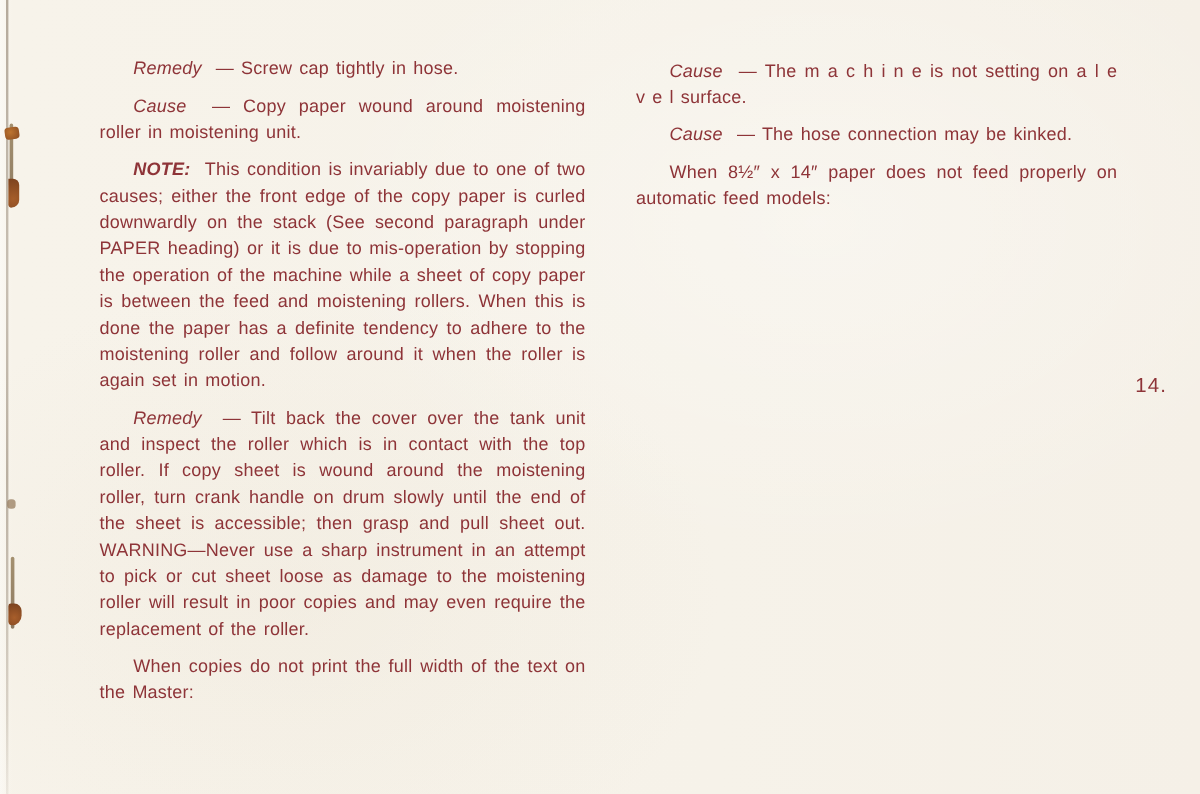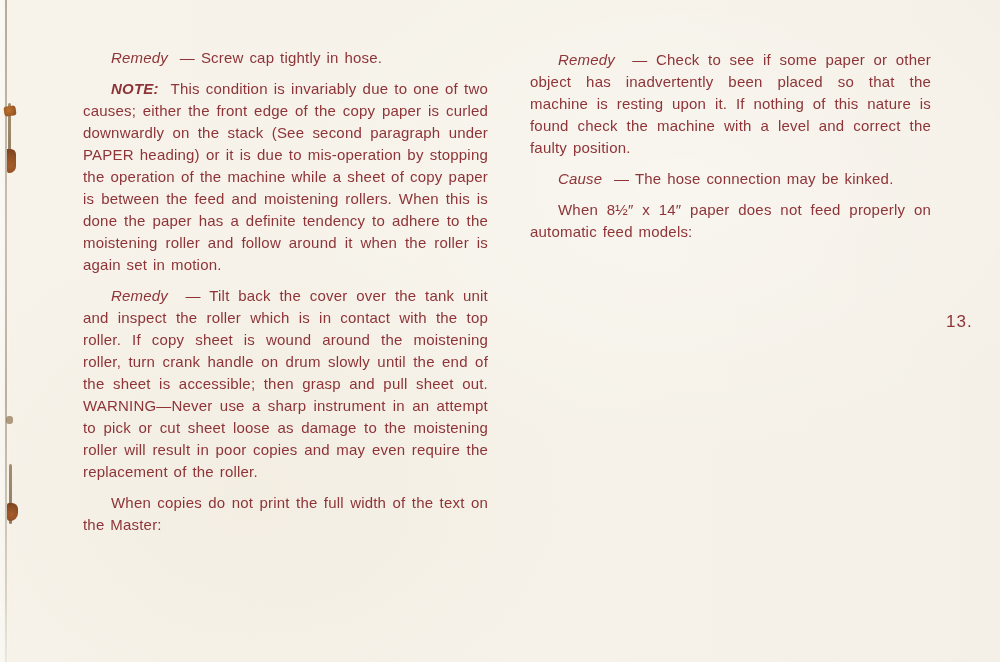--- a/index.html
+++ b/index.html
@@ -84,25 +84,26 @@
   <div class="staple-wire wire-1"></div>
   <div class="staple-blob blob-1a"></div>
   <div class="staple-blob blob-1b"></div>
 
   <div class="staple-wire wire-2"></div>
   <div class="staple-blob blob-2b"></div>
   <div class="staple-blob blob-2a"></div>
 
   <div class="col col-left ink" id="col-left">
       <p class="para"><span class="lead">Remedy</span>&nbsp; <span>— Screw cap tightly in hose.</span></p>
+      <p class="para"><span class="lead">Cause</span>&nbsp; <span>— Copy paper wound around moistening roller in moistening unit.</span></p>
       <p class="para"><span class="lead note">NOTE:</span>&nbsp; <span>This condition is invariably due to one of two causes; either the front edge of the copy paper is curled downwardly on the stack (See second paragraph under PAPER heading) or it is due to mis-operation by stopping the operation of the machine while a sheet of copy paper is between the feed and moistening rollers. When this is done the paper has a definite tendency to adhere to the moistening roller and follow around it when the roller is again set in motion.</span></p>
       <p class="para"><span class="lead">Remedy</span>&nbsp; <span>— Tilt back the cover over the tank unit and inspect the roller which is in contact with the top roller. If copy sheet is wound around the moistening roller, turn crank handle on drum slowly until the end of the sheet is accessible; then grasp and pull sheet out. WARNING—Never use a sharp instrument in an attempt to pick or cut sheet loose as damage to the moistening roller will result in poor copies and may even require the replacement of the roller.</span></p>
       <p class="para"><span>When copies do not print the full width of the text on the Master:</span></p>
     </div>
   <div class="col col-right ink" id="col-right">
-      <p class="para"><span class="lead">Remedy</span>&nbsp; <span>— Check to see if some paper or other object has inadvertently been placed so that the machine is resting upon it. If nothing of this nature is found check the machine with a level and correct the faulty position.</span></p>
+      <p class="para"><span class="lead">Cause</span>&nbsp; <span>— The m a c h i n e is not setting on a l e v e l surface.</span></p>
       <p class="para"><span class="lead">Cause</span>&nbsp; <span>— The hose connection may be kinked.</span></p>
       <p class="para"><span>When 8½″ x 14″ paper does not feed properly on automatic feed models:</span></p>
     </div>
 
-  <div class="page-number ink">13.</div>
+  <div class="page-number ink">14.</div>
 
 </div>
 
 </body></html>

